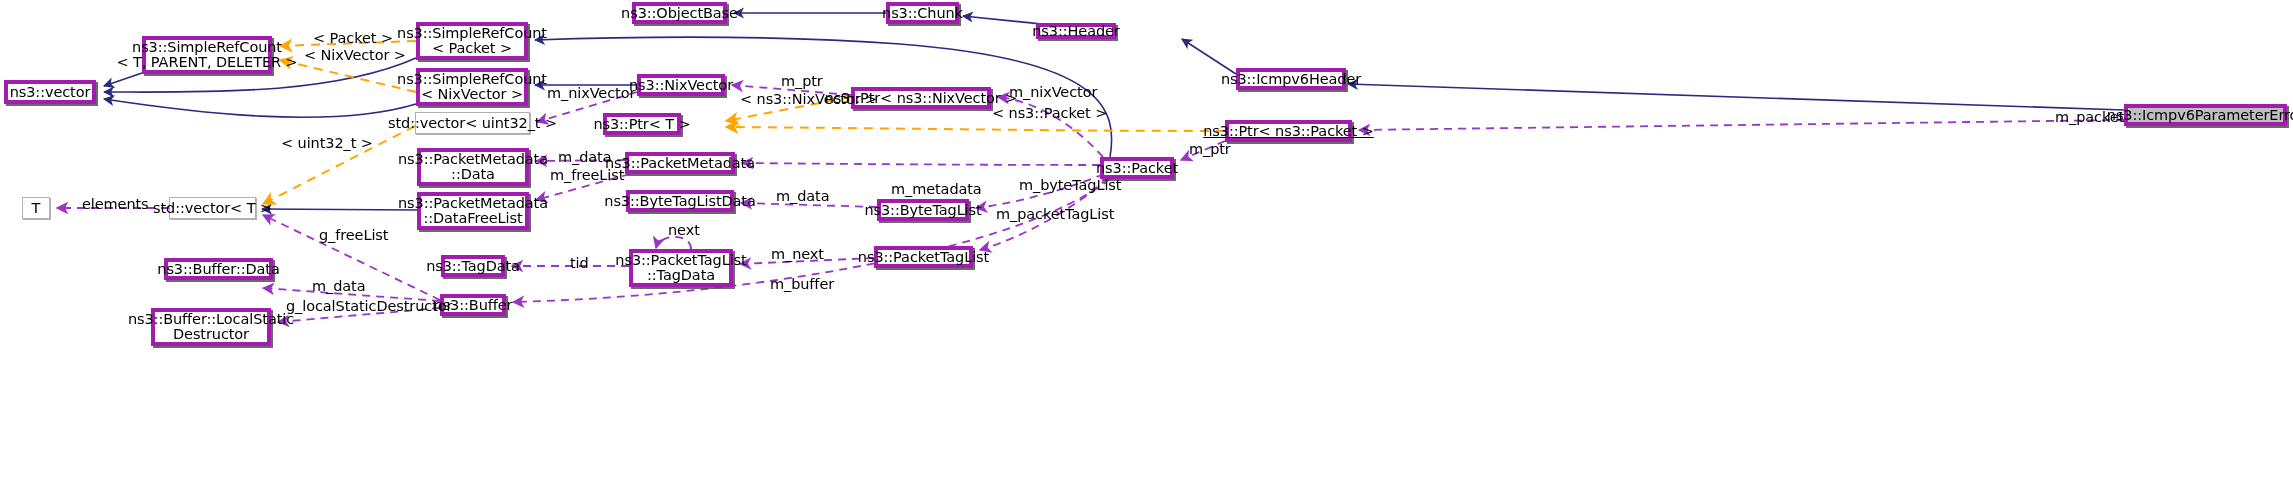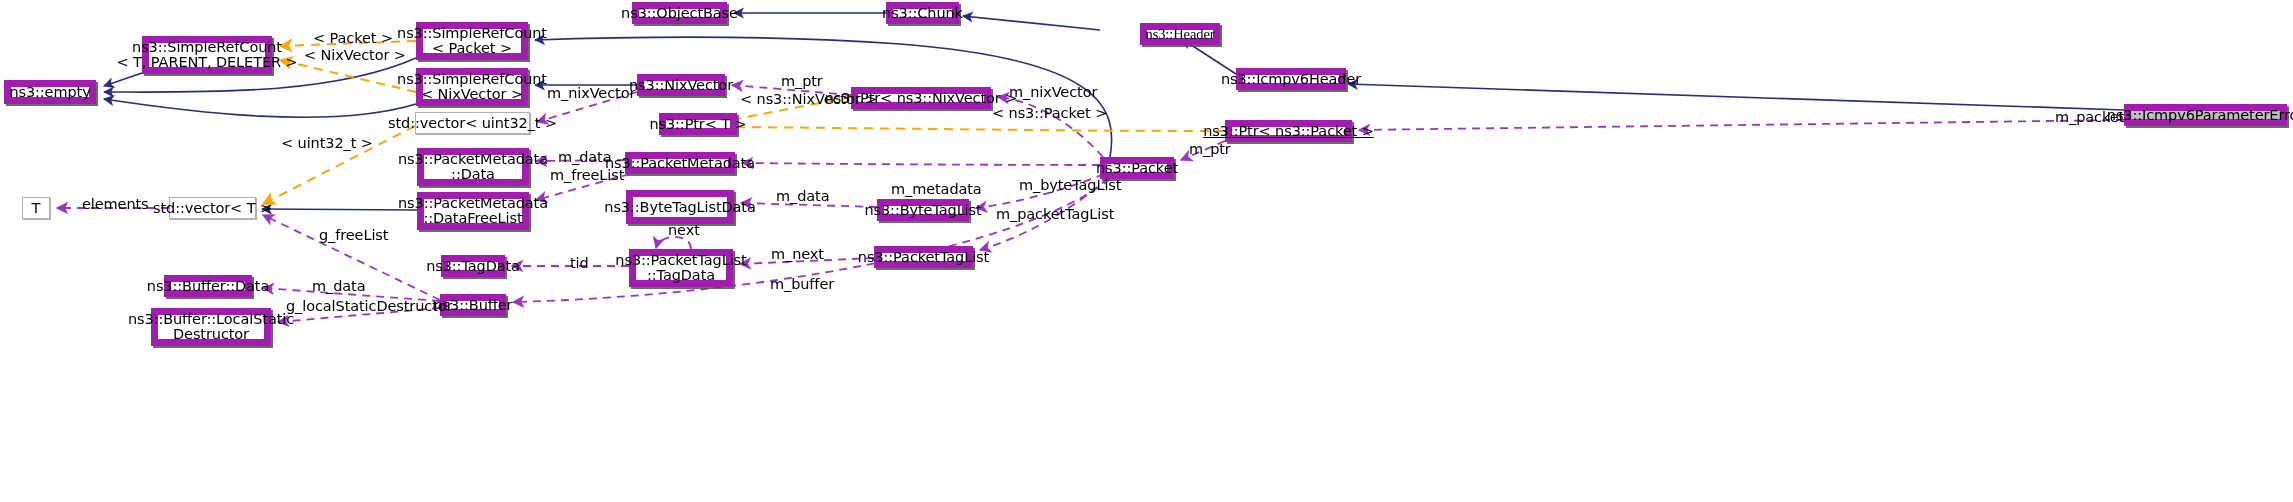--- a/index.html
+++ b/index.html
@@ -24,21 +24,21 @@
     pointer-events: none;
   }
   .node {
     position: absolute;
     box-sizing: border-box;
     display: flex;
     align-items: center;
     justify-content: center;
     text-align: center;
     background: #ffffff;
-    border: 7px solid #a21caf;
+    border: 4px solid #a21caf;
     box-shadow: 2px 2px 0 0 rgba(80,80,80,0.85);
     font-size: 14.5px;
     line-height: 15px;
     color: #000000;
     white-space: pre;
     letter-spacing: -0.1px;
     z-index: 5;
   }
   .node.faint {
     border: 1px solid #b0b0b0;
@@ -148,53 +148,53 @@
 
       <path d="M 440 300 L 263 215"></path>
 
       <path d="M 440 301 L 263 288"></path>
 
       <path d="M 440 308 L 278 322"></path>
     </g>
   </svg>
 
   <div id="node-layer">
-      <div class="node" style="left: 4px; top: 80px; width: 92px; height: 24px;">ns3::empty</div>
+      <div class="node" style="left: 4px; top: 80px; width: 92px; height: 24px;">ns3::vector</div>
       <div class="node" style="left: 142px; top: 36px; width: 130px; height: 38px;">ns3::SimpleRefCount
 &lt; T, PARENT, DELETER &gt;</div>
       <div class="node" style="left: 416px; top: 22px; width: 112px; height: 38px;">ns3::SimpleRefCount
 &lt; Packet &gt;</div>
       <div class="node" style="left: 416px; top: 68px; width: 112px; height: 38px;">ns3::SimpleRefCount
 &lt; NixVector &gt;</div>
       <div class="node faint" style="left: 415px; top: 112px; width: 115px; height: 22px;">std::vector&lt; uint32_t &gt;</div>
       <div class="node" style="left: 417px; top: 148px; width: 112px; height: 38px;">ns3::PacketMetadata
 ::Data</div>
       <div class="node" style="left: 417px; top: 192px; width: 112px; height: 38px;">ns3::PacketMetadata
 ::DataFreeList</div>
       <div class="node faint" style="left: 22px; top: 197px; width: 28px; height: 22px;">T</div>
       <div class="node faint" style="left: 169px; top: 197px; width: 87px; height: 22px;">std::vector&lt; T &gt;</div>
-      <div class="node" style="left: 164px; top: 275px; width: 88px; height: 22px;">ns3::Buffer::Data</div>
+      <div class="node" style="left: 164px; top: 258px; width: 109px; height: 22px;">ns3::Buffer::Data</div>
       <div class="node" style="left: 151px; top: 308px; width: 120px; height: 38px;">ns3::Buffer::LocalStatic
 Destructor</div>
       <div class="node" style="left: 440px; top: 294px; width: 66px; height: 22px;">ns3::Buffer</div>
       <div class="node" style="left: 441px; top: 255px; width: 64px; height: 22px;">ns3::TagData</div>
       <div class="node" style="left: 629px; top: 249px; width: 104px; height: 38px;">ns3::PacketTagList
 ::TagData</div>
       <div class="node" style="left: 637px; top: 74px; width: 88px; height: 22px;">ns3::NixVector</div>
-      <div class="node" style="left: 659px; top: 113px; width: 78px; height: 22px;">ns3::Ptr&lt; T &gt;</div>
+      <div class="node" style="left: 603px; top: 113px; width: 78px; height: 22px;">ns3::Ptr&lt; T &gt;</div>
       <div class="node" style="left: 625px; top: 152px; width: 110px; height: 22px;">ns3::PacketMetadata</div>
-      <div class="node" style="left: 626px; top: 190px; width: 108px; height: 34px;">ns3::ByteTagListData</div>
+      <div class="node" style="left: 626px; top: 190px; width: 108px; height: 22px;">ns3::ByteTagListData</div>
       <div class="node" style="left: 632px; top: 2px; width: 95px; height: 22px;">ns3::ObjectBase</div>
       <div class="node" style="left: 886px; top: 2px; width: 73px; height: 22px;">ns3::Chunk</div>
       <div class="node" style="left: 851px; top: 87px; width: 140px; height: 22px;">ns3::Ptr&lt; ns3::NixVector &gt;</div>
       <div class="node" style="left: 877px; top: 199px; width: 92px; height: 22px;">ns3::ByteTagList</div>
       <div class="node" style="left: 874px; top: 246px; width: 99px; height: 22px;">ns3::PacketTagList</div>
       <div class="node" style="left: 1100px; top: 157px; width: 74px; height: 22px;">ns3::Packet</div>
       <div class="node" style="left: 1225px; top: 120px; width: 127px; height: 22px; text-decoration: underline;">ns3::Ptr&lt; ns3::Packet &gt;</div>
-      <div class="node" style="left: 1140px; top: 23px; width: 80px; height: 22px; font-family: Liberation Serif, serif;">ns3::Header</div>
+      <div class="node" style="left: 1036px; top: 23px; width: 80px; height: 16px;">ns3::Header</div>
       <div class="node" style="left: 1236px; top: 68px; width: 110px; height: 22px;">ns3::Icmpv6Header</div>
       <div class="node highlight" style="left: 2124px; top: 104px; width: 163px; height: 22px;">ns3::Icmpv6ParameterError</div>
     </div>
   <div id="label-layer">
       <div class="edge-label" style="left: 313px; top: 31px;">&lt; Packet &gt;</div>
       <div class="edge-label" style="left: 304px; top: 48px;">&lt; NixVector &gt;</div>
       <div class="edge-label" style="left: 547px; top: 86px;">m_nixVector</div>
       <div class="edge-label" style="left: 281px; top: 136px;">&lt; uint32_t &gt;</div>
       <div class="edge-label" style="left: 558px; top: 150px;">m_data</div>
       <div class="edge-label" style="left: 550px; top: 168px; text-align: right;">m_freeList</div>

